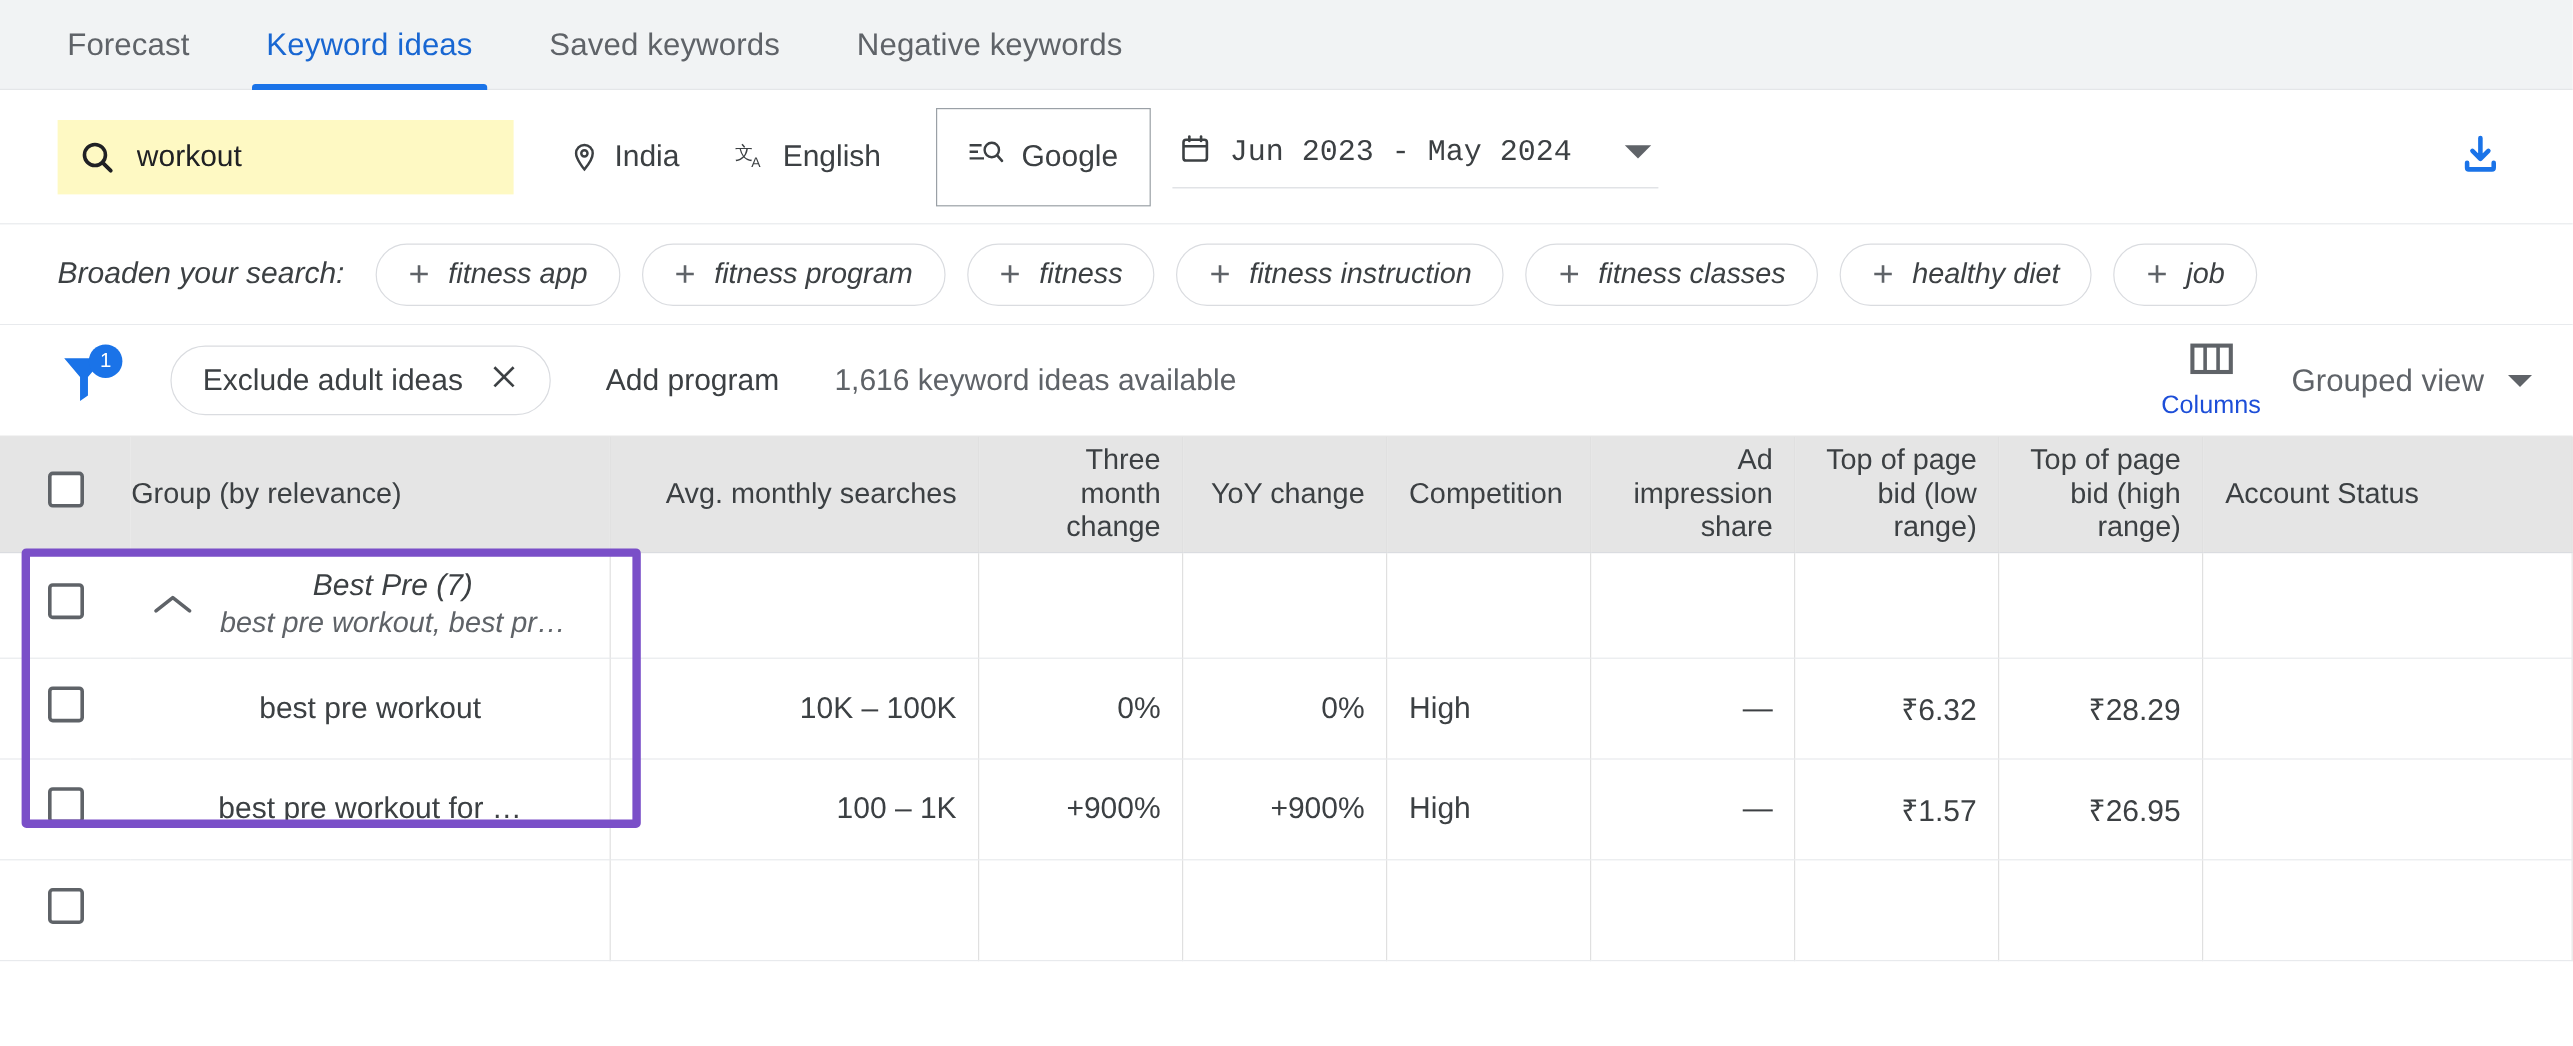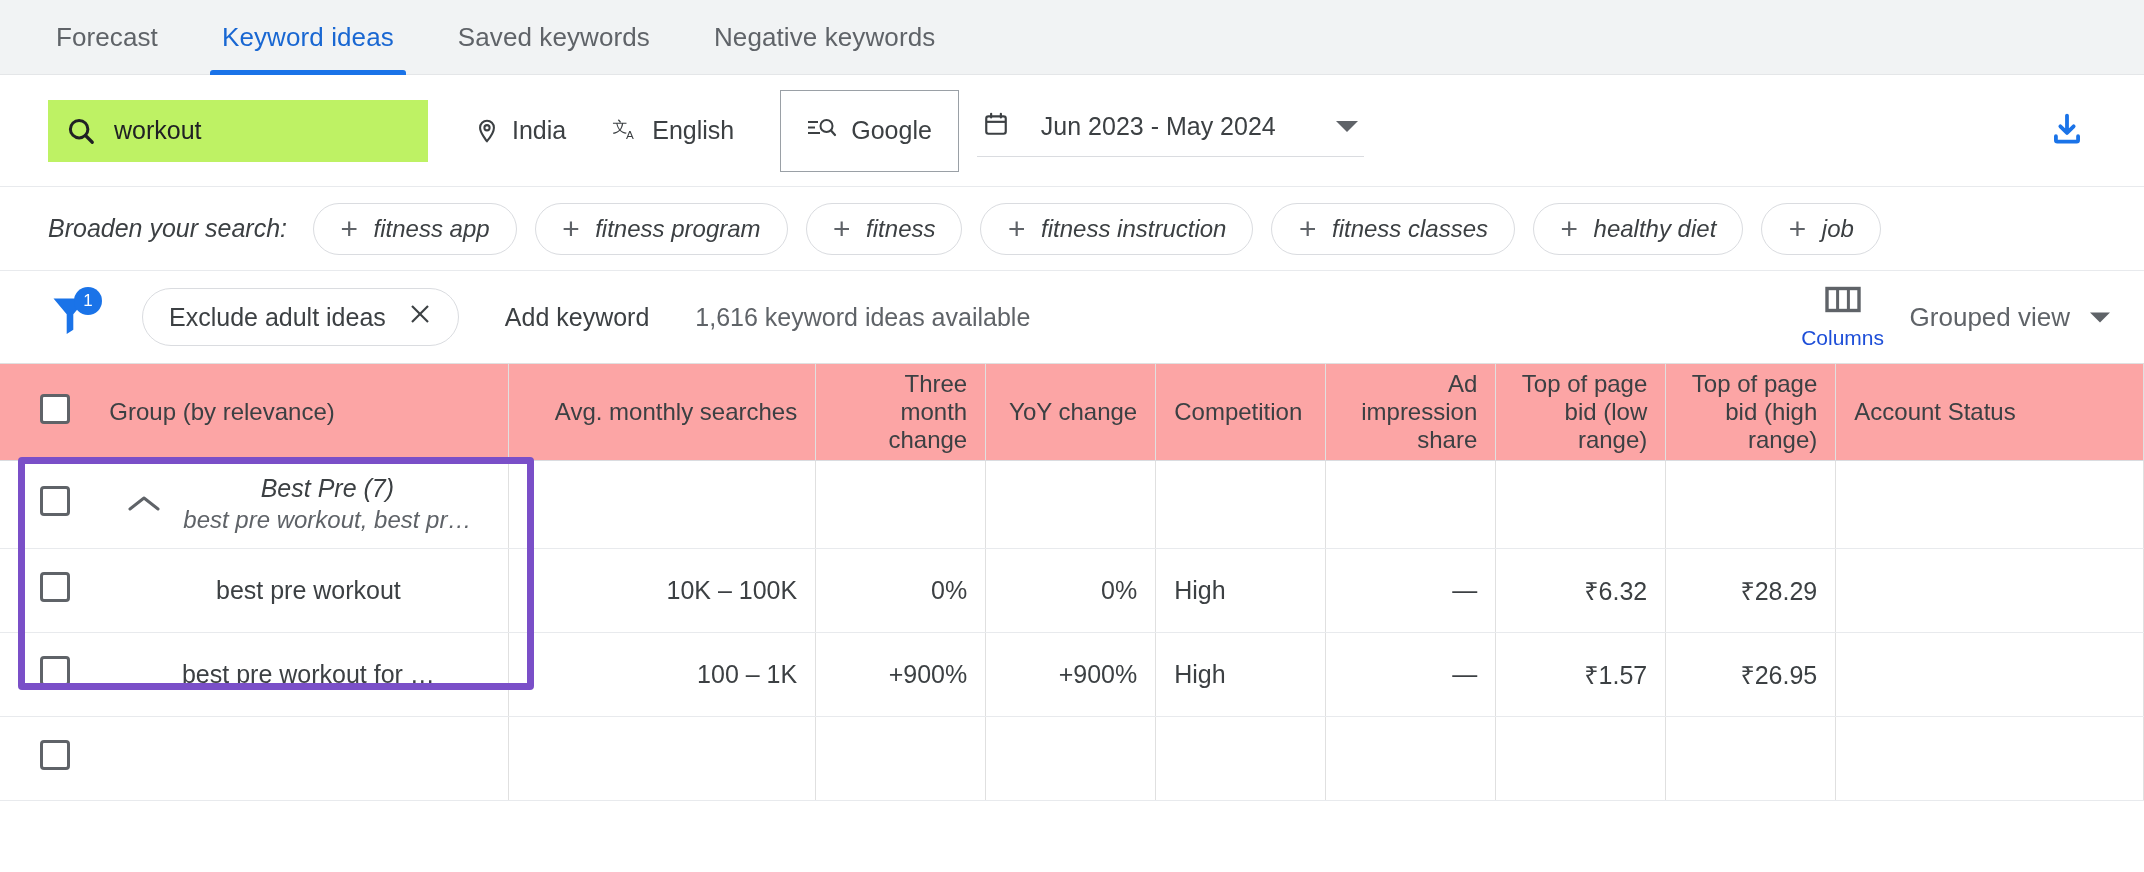--- a/index.html
+++ b/index.html
@@ -53,21 +53,21 @@
     display: flex;
     align-items: center;
     padding: 0 48px 0 48px;
     border-bottom: 1px solid #e8eaed;
     position: relative;
     background: #fff;
   }
   .searchbox {
     width: 380px;
     height: 62px;
-    background: #bef264;
+    background: #fef9c3;
     display: flex;
     align-items: center;
     padding: 0 18px;
     flex: 0 0 auto;
   }
   .searchbox .mag { margin-right: 18px; display: flex; align-items: center; }
   .searchbox input {
     border: none;
     outline: none;
     background: transparent;
@@ -98,26 +98,27 @@
     padding: 0 26px;
     font-size: 25px;
     color: #3c4043;
     cursor: pointer;
     white-space: nowrap;
   }
   .daterange {
     margin-left: 18px;
     display: flex;
     align-items: center;
-    gap: 32px;
+    gap: 16px;
     padding: 0 6px 8px 6px;
     border-bottom: 1px solid #dadce0;
     height: 52px;
     cursor: pointer;
     white-space: nowrap;
+    font-family: Liberation Mono, monospace;
   }
   .daterange .dlabel { font-size: 25px; color: #3c4043; }
   .caret {
     width: 0; height: 0;
     border-left: 11px solid transparent;
     border-right: 11px solid transparent;
     border-top: 11px solid #5f6368;
     margin-left: 28px;
   }
   .dl-btn {
@@ -230,21 +231,21 @@
   table { border-collapse: collapse; width: 2144px; table-layout: fixed; }
   thead th {
     height: 96px;
     vertical-align: middle;
     font-size: 24px;
     font-weight: 500;
     color: #3c4043;
     border-right: 1px solid #e0e0e0;
     border-bottom: 1px solid #dadce0;
     padding: 0 18px;
-    background: #fca5a5;
+    background: #e5e5e5;
   }
   th.c-check { width: 108px; border-right: none; padding: 0; }
   th.c-group { width: 394px; text-align: left; padding-left: 0; }
   th.c-avg   { width: 304px; text-align: right; }
   th.c-tmc   { width: 168px; text-align: right; }
   th.c-yoy   { width: 168px; text-align: right; }
   th.c-comp  { width: 168px; text-align: left; }
   th.c-ais   { width: 168px; text-align: right; }
   th.c-low   { width: 168px; text-align: right; }
   th.c-high  { width: 168px; text-align: right; }
@@ -421,21 +422,21 @@
     <div class="filter-chip">
       <span>Exclude adult ideas</span>
       <span>
         <svg width="24" height="24" viewBox="0 0 24 24">
             <line x1="4" y1="4" x2="20" y2="20" stroke="#3c4043" stroke-width="2.2"></line>
             <line x1="20" y1="4" x2="4" y2="20" stroke="#3c4043" stroke-width="2.2"></line>
           </svg>
       </span>
     </div>
 
-    <div class="addfilter">Add keyword</div>
+    <div class="addfilter">Add program</div>
     <div class="ideas-count">1,616 keyword ideas available</div>
 
     <div class="columns-btn">
       <span>
         <svg width="36" height="30" viewBox="0 0 36 30">
           <rect x="2" y="4" width="32" height="22" fill="none" stroke="#5f6368" stroke-width="3.4"></rect>
           <line x1="12.6" y1="4" x2="12.6" y2="26" stroke="#5f6368" stroke-width="3"></line>
           <line x1="23.4" y1="4" x2="23.4" y2="26" stroke="#5f6368" stroke-width="3"></line>
         </svg>
       </span>

